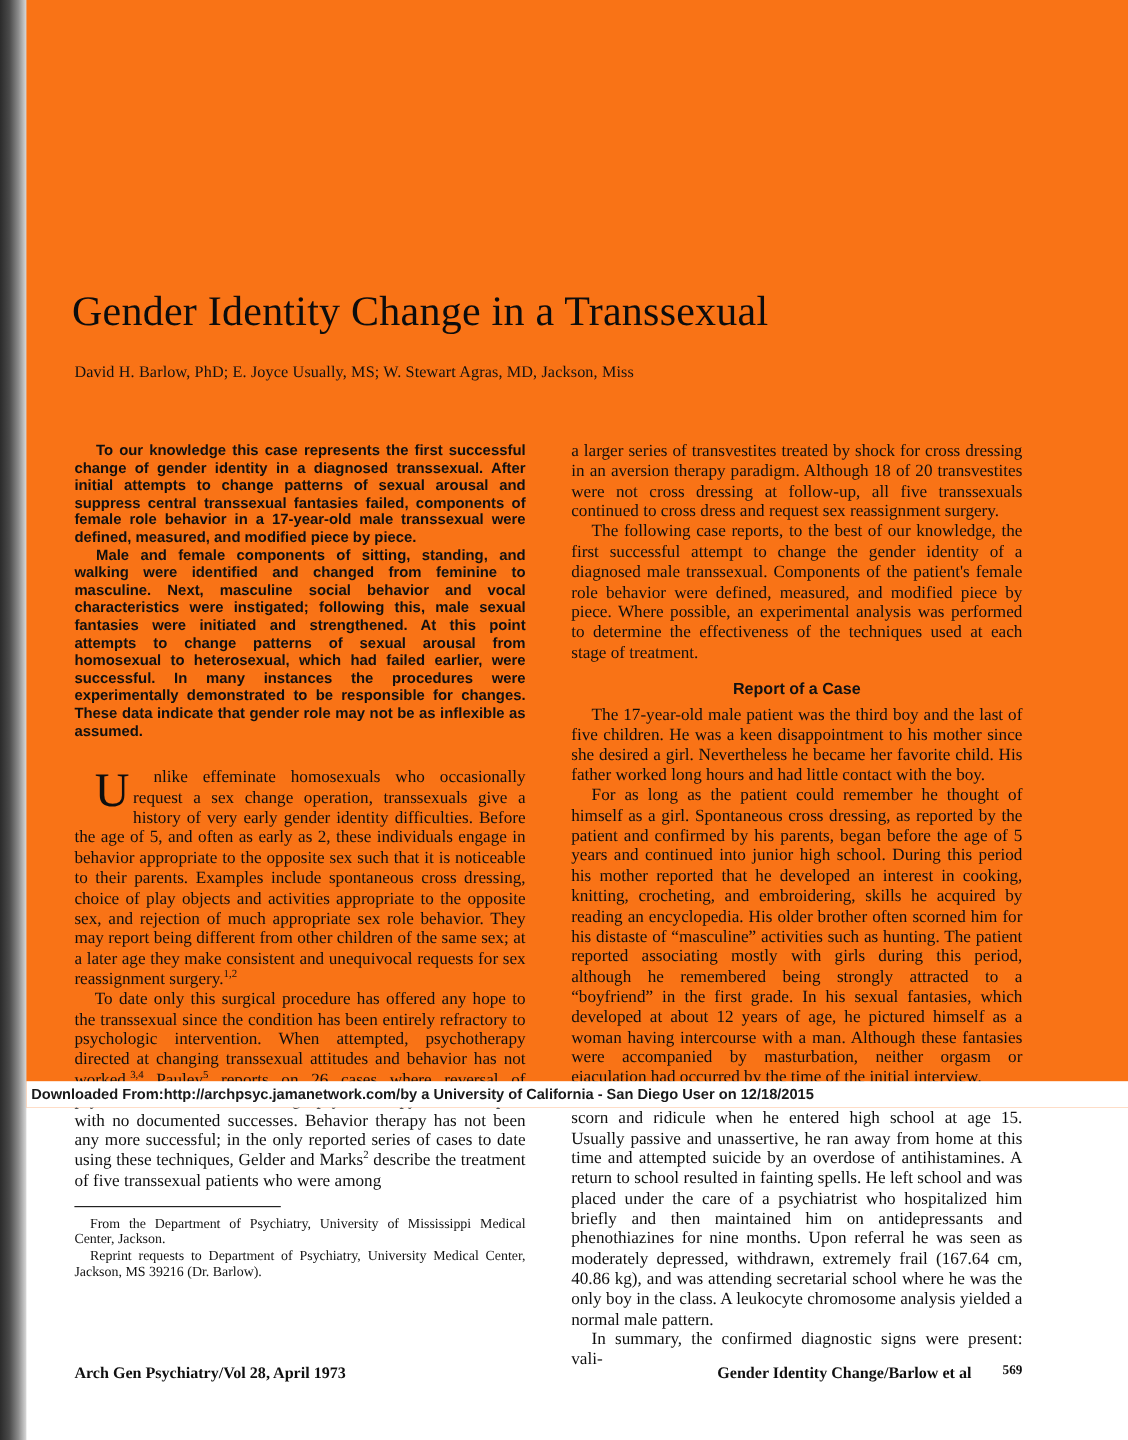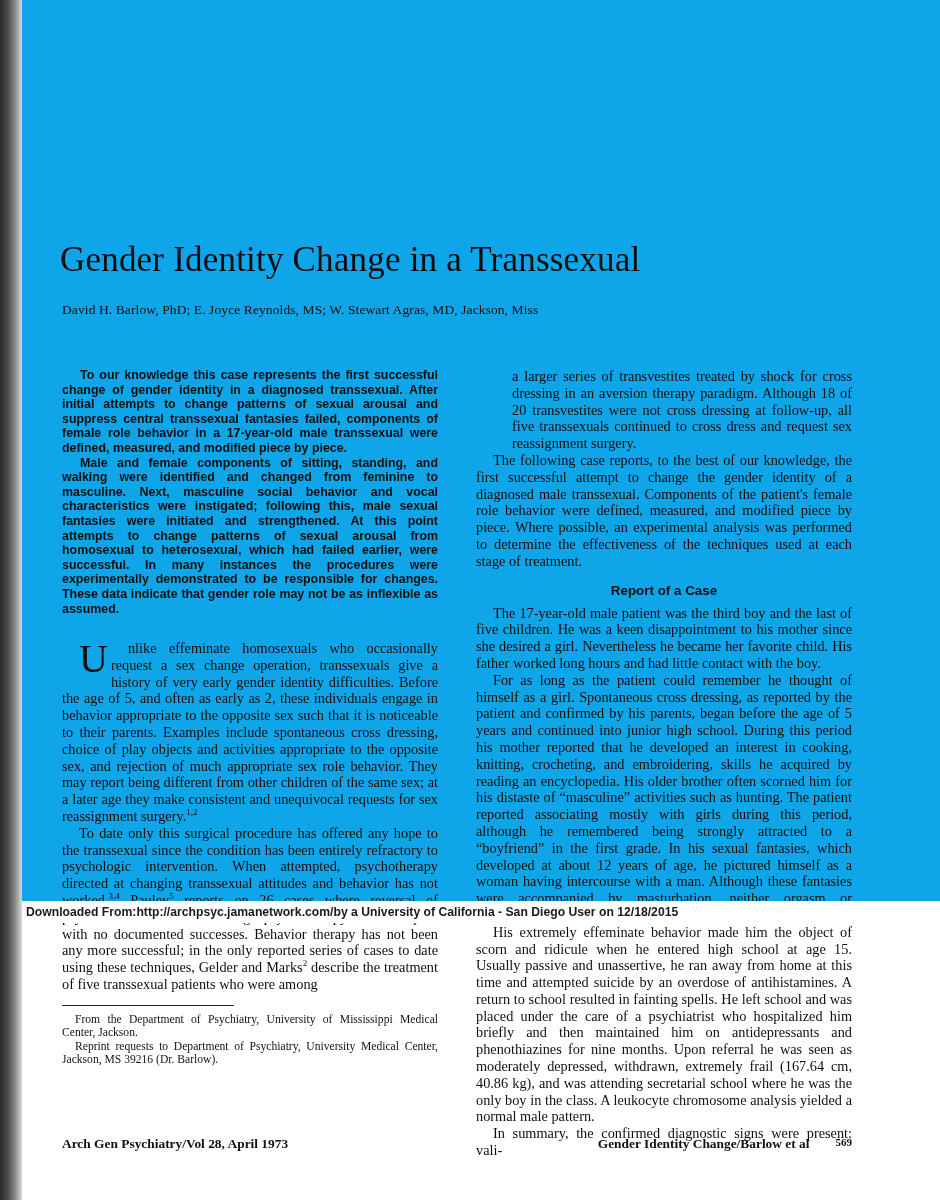--- a/index.html
+++ b/index.html
@@ -13,21 +13,21 @@
     font-family: "Liberation Serif", serif;
     color: #111111;
     position: relative;
     overflow: hidden;
   }
   .page {
     position: absolute;
     left: 0; top: 0;
     width: 940px;
     height: 923px;
-    background: #0ea5e9;
+    background: #f97316;
   }
   
   .scan-edge {
     position: absolute;
     left: 0; top: 0;
     width: 22px;
     height: 1200px;
     background: linear-gradient(to right, #2b2b2b 0%, #4a4a4a 35%, #8d8d8d 70%, #d8d8d8 100%);
   }
   .content {
@@ -85,21 +85,20 @@
     line-height: 16.8px;
     text-align: justify;
     color: #0f0f0f;
   }
   .body-text p {
     margin: 0;
     text-indent: 17px;
   }
   .body-text p.noindent {
     text-indent: 0;
-    margin-left: 36px;
   }
   .dropcap-para {
     text-indent: 0;
     position: relative;
   }
   .dropcap {
     float: left;
     font-size: 40px;
     line-height: 33px;
     padding-right: 3px;
@@ -181,21 +180,21 @@
 <body>
 
 <div class="page">
 
   <div class="scan-edge"></div>
 
   <div class="content">
 
     <h1 class="title">Gender Identity Change in a Transsexual</h1>
 
-    <div class="authors">David H. Barlow, PhD; E. Joyce Reynolds, MS; W. Stewart Agras, MD, Jackson, Miss</div>
+    <div class="authors">David H. Barlow, PhD; E. Joyce Usually, MS; W. Stewart Agras, MD, Jackson, Miss</div>
 
     <div class="columns">
 
       <div class="col">
 
         <div class="abstract">
           <p>To our knowledge this case represents the first successful change of gender identity in a diagnosed transsexual. After initial attempts to change patterns of sexual arousal and suppress central transsexual fantasies failed, components of female role behavior in a 17-year-old male transsexual were defined, measured, and modified piece by piece.</p>
           <p>Male and female components of sitting, standing, and walking were identified and changed from feminine to masculine. Next, masculine social behavior and vocal characteristics were instigated; following this, male sexual fantasies were initiated and strengthened. At this point attempts to change patterns of sexual arousal from homosexual to heterosexual, which had failed earlier, were successful. In many instances the procedures were experimentally demonstrated to be responsible for changes. These data indicate that gender role may not be as inflexible as assumed.</p>
         </div>
 

